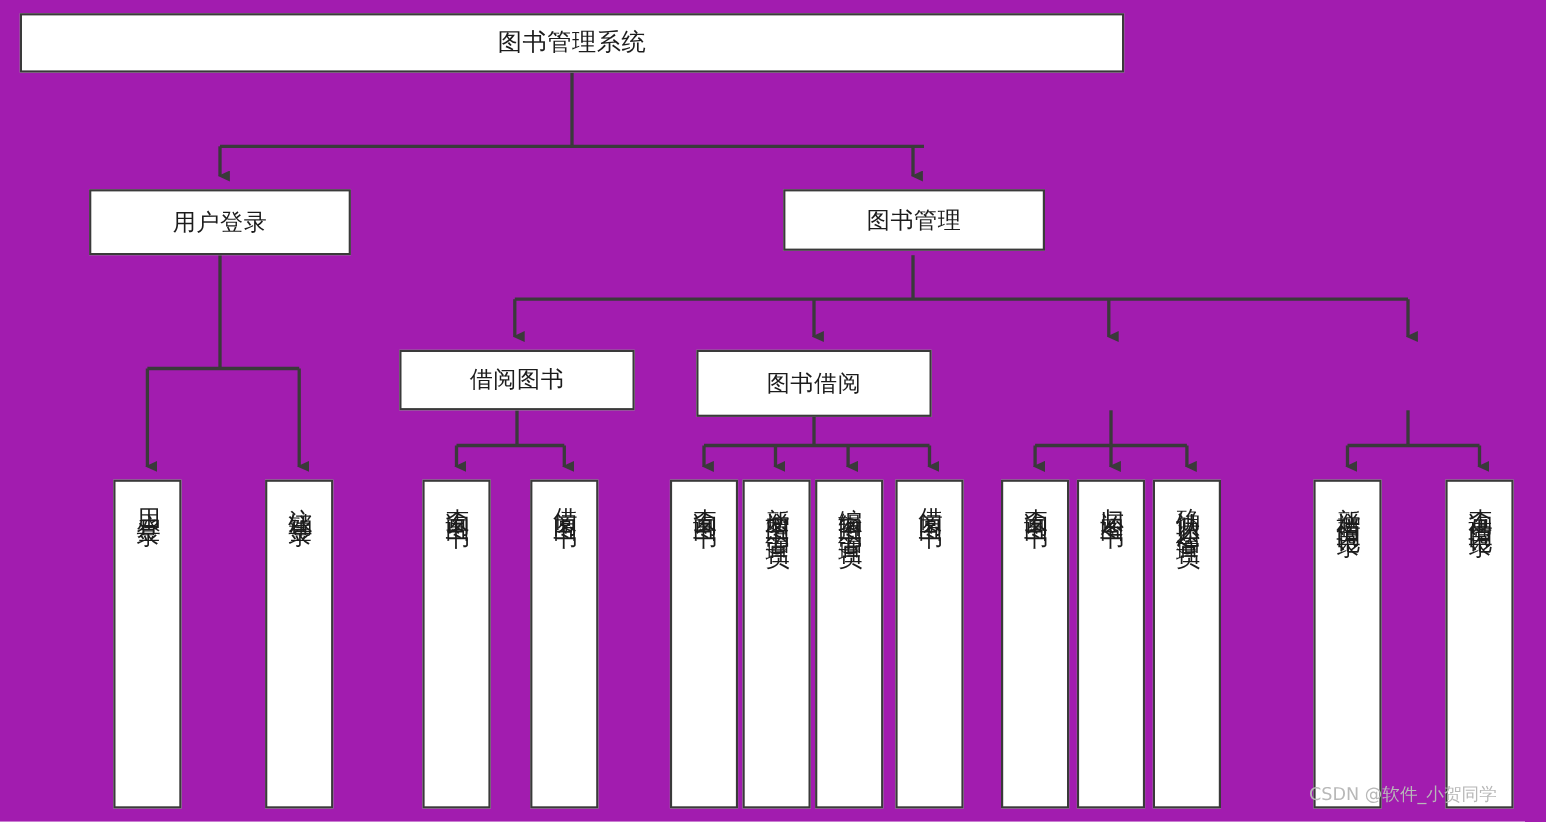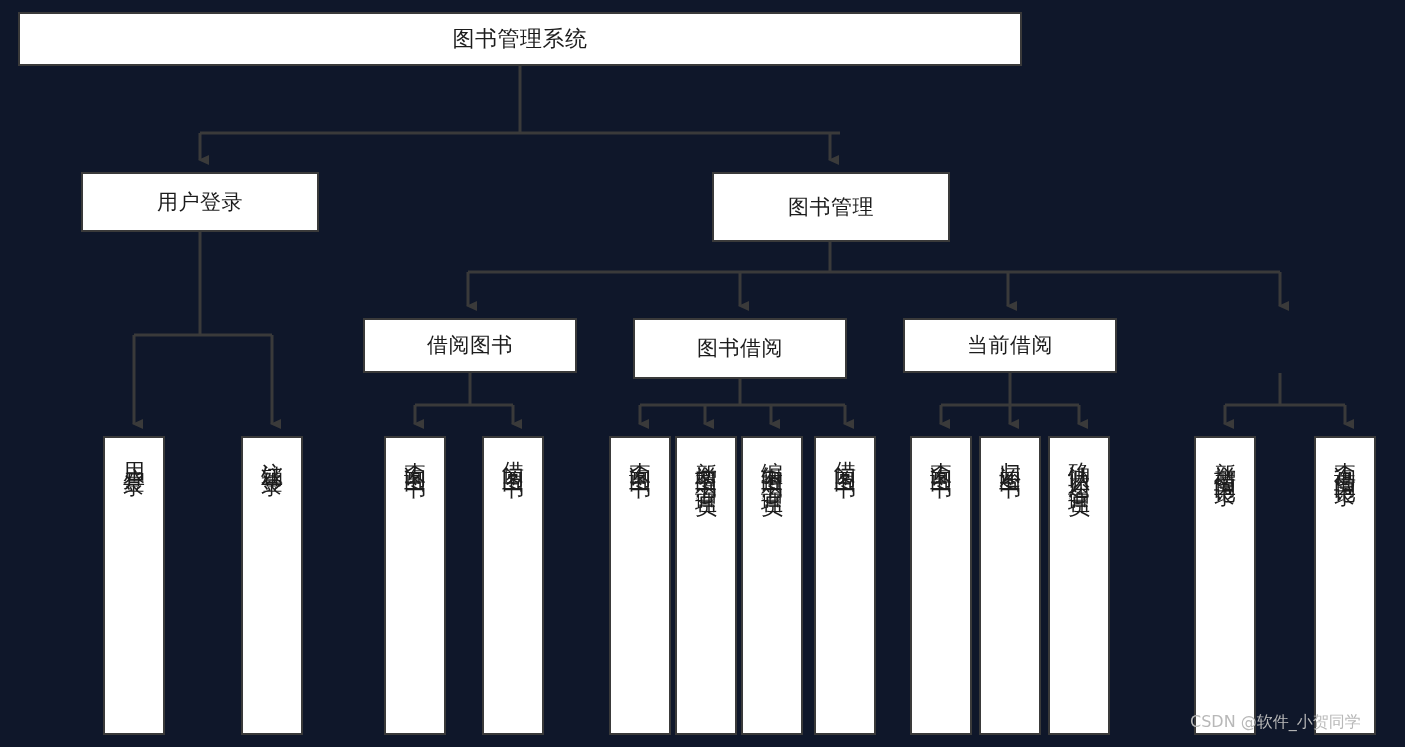--- a/index.html
+++ b/index.html
@@ -9,21 +9,21 @@
     background: #ffffff;
   }
   body {
     font-family: "DejaVu Sans", "Liberation Sans", sans-serif;
     color: #1a1a1a;
   }
   #canvas {
     position: relative;
     width: 1405px;
     height: 747px;
-    background: #0f172a;
+    background: #a21caf;
     overflow: hidden;
   }
   #wires {
     position: absolute;
     left: 0;
     top: 0;
     width: 1405px;
     height: 747px;
     pointer-events: none;
   }
@@ -130,32 +130,29 @@
     </g>
   </svg>
 
   <div class="node horiz root" style="left:18px; top:12px; width:1004px; height:54px;">
     <span class="node-label">图书管理系统</span>
   </div>
 
   <div class="node horiz" style="left:81px; top:172px; width:238px; height:60px;">
     <span class="node-label">用户登录</span>
   </div>
-  <div class="node horiz" style="left:712px; top:172px; width:238px; height:70px;text-align:center;">
+  <div class="node horiz" style="left:712px; top:172px; width:238px; height:56px;text-align:center;">
     <span class="node-label">图书管理</span>
   </div>
 
   <div class="node horiz" style="left:363px; top:318px; width:214px; height:55px;">
     <span class="node-label">借阅图书</span>
   </div>
   <div class="node horiz" style="left:633px; top:318px; width:214px; height:61px;">
     <span class="node-label">图书借阅</span>
-  </div>
-  <div class="node horiz" style="left:903px; top:318px; width:214px; height:55px;">
-    <span class="node-label">当前借阅</span>
   </div>
 
   <div class="node vert" style="left:103px; top:436px; width:62px; height:299px;">
     <span class="node-label">用户登录</span>
   </div>
   <div class="node vert" style="left:241px; top:436px; width:62px; height:299px;">
     <span class="node-label">注销登录</span>
   </div>
 
   <div class="node vert" style="left:384px; top:436px; width:62px; height:299px;">

